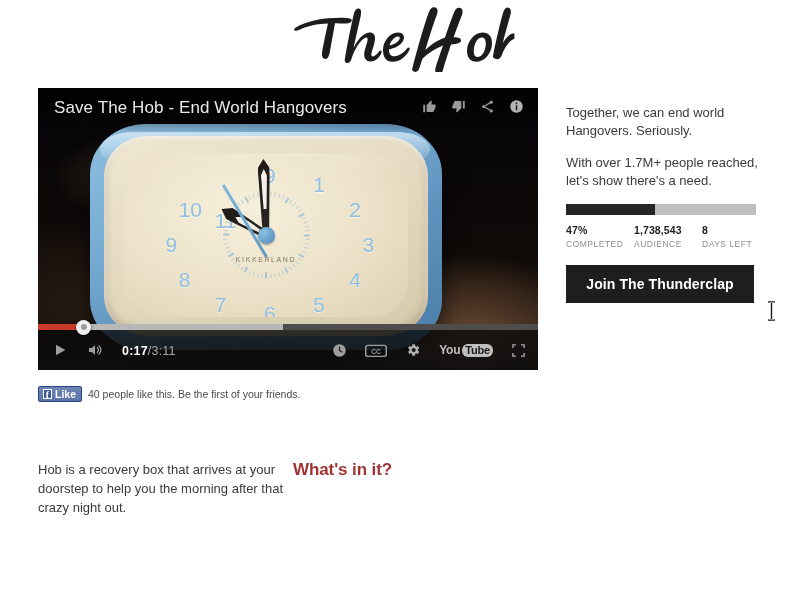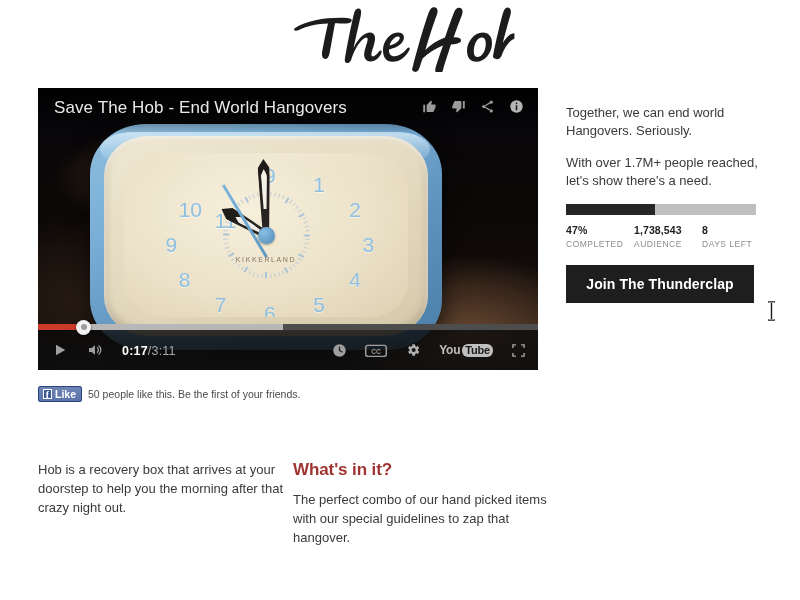--- a/index.html
+++ b/index.html
@@ -552,21 +552,21 @@
         </div>
       </div>
     </div>
   </div>
 
   <div class="fb-row">
     <div class="fb-btn">
       <span class="fb-f">f</span>
       <span class="fb-like-label">Like</span>
     </div>
-    <div class="fb-text">50 people like this. Be the first of your friends.</div>
+    <div class="fb-text">40 people like this. Be the first of your friends.</div>
   </div>
 
   <div class="sidebar">
     <div class="support-p">Together, we can end world Hangovers. Seriously.</div>
     <div class="support-p">With over 1.7M+ people reached, let's show there's a need.</div>
 
     <div class="progress-track">
       <div class="progress-fill" id="progFill" style="width: 47%; background: rgb(38, 38, 38);"></div>
     </div>
 
@@ -587,21 +587,20 @@
 
     <button class="cta">Join The Thunderclap</button>
   </div>
 
   <div class="cols">
     <div class="col">
       <div class="col-p">Hob is a recovery box that arrives at your doorstep to help you the morning after that crazy night out.</div>
     </div>
     <div class="col col-2">
       <div class="col-h">What's in it?</div>
-      <div class="col-p">The perfect combo of our hand picked items with our special guidelines to zap that hangover.</div>
     </div>
   </div>
 
   <div class="cursor">
     <svg width="11" height="20" viewBox="0 0 11 20">
       <path d="M2 1h7M2 19h7M5.5 1.5v17" stroke="#1a1a1a" stroke-width="1.4" fill="none"></path>
       <path d="M2.6 1.6h5.8M2.6 18.4h5.8" stroke="#ffffff" stroke-width="0.5" fill="none"></path>
     </svg>
   </div>
 

